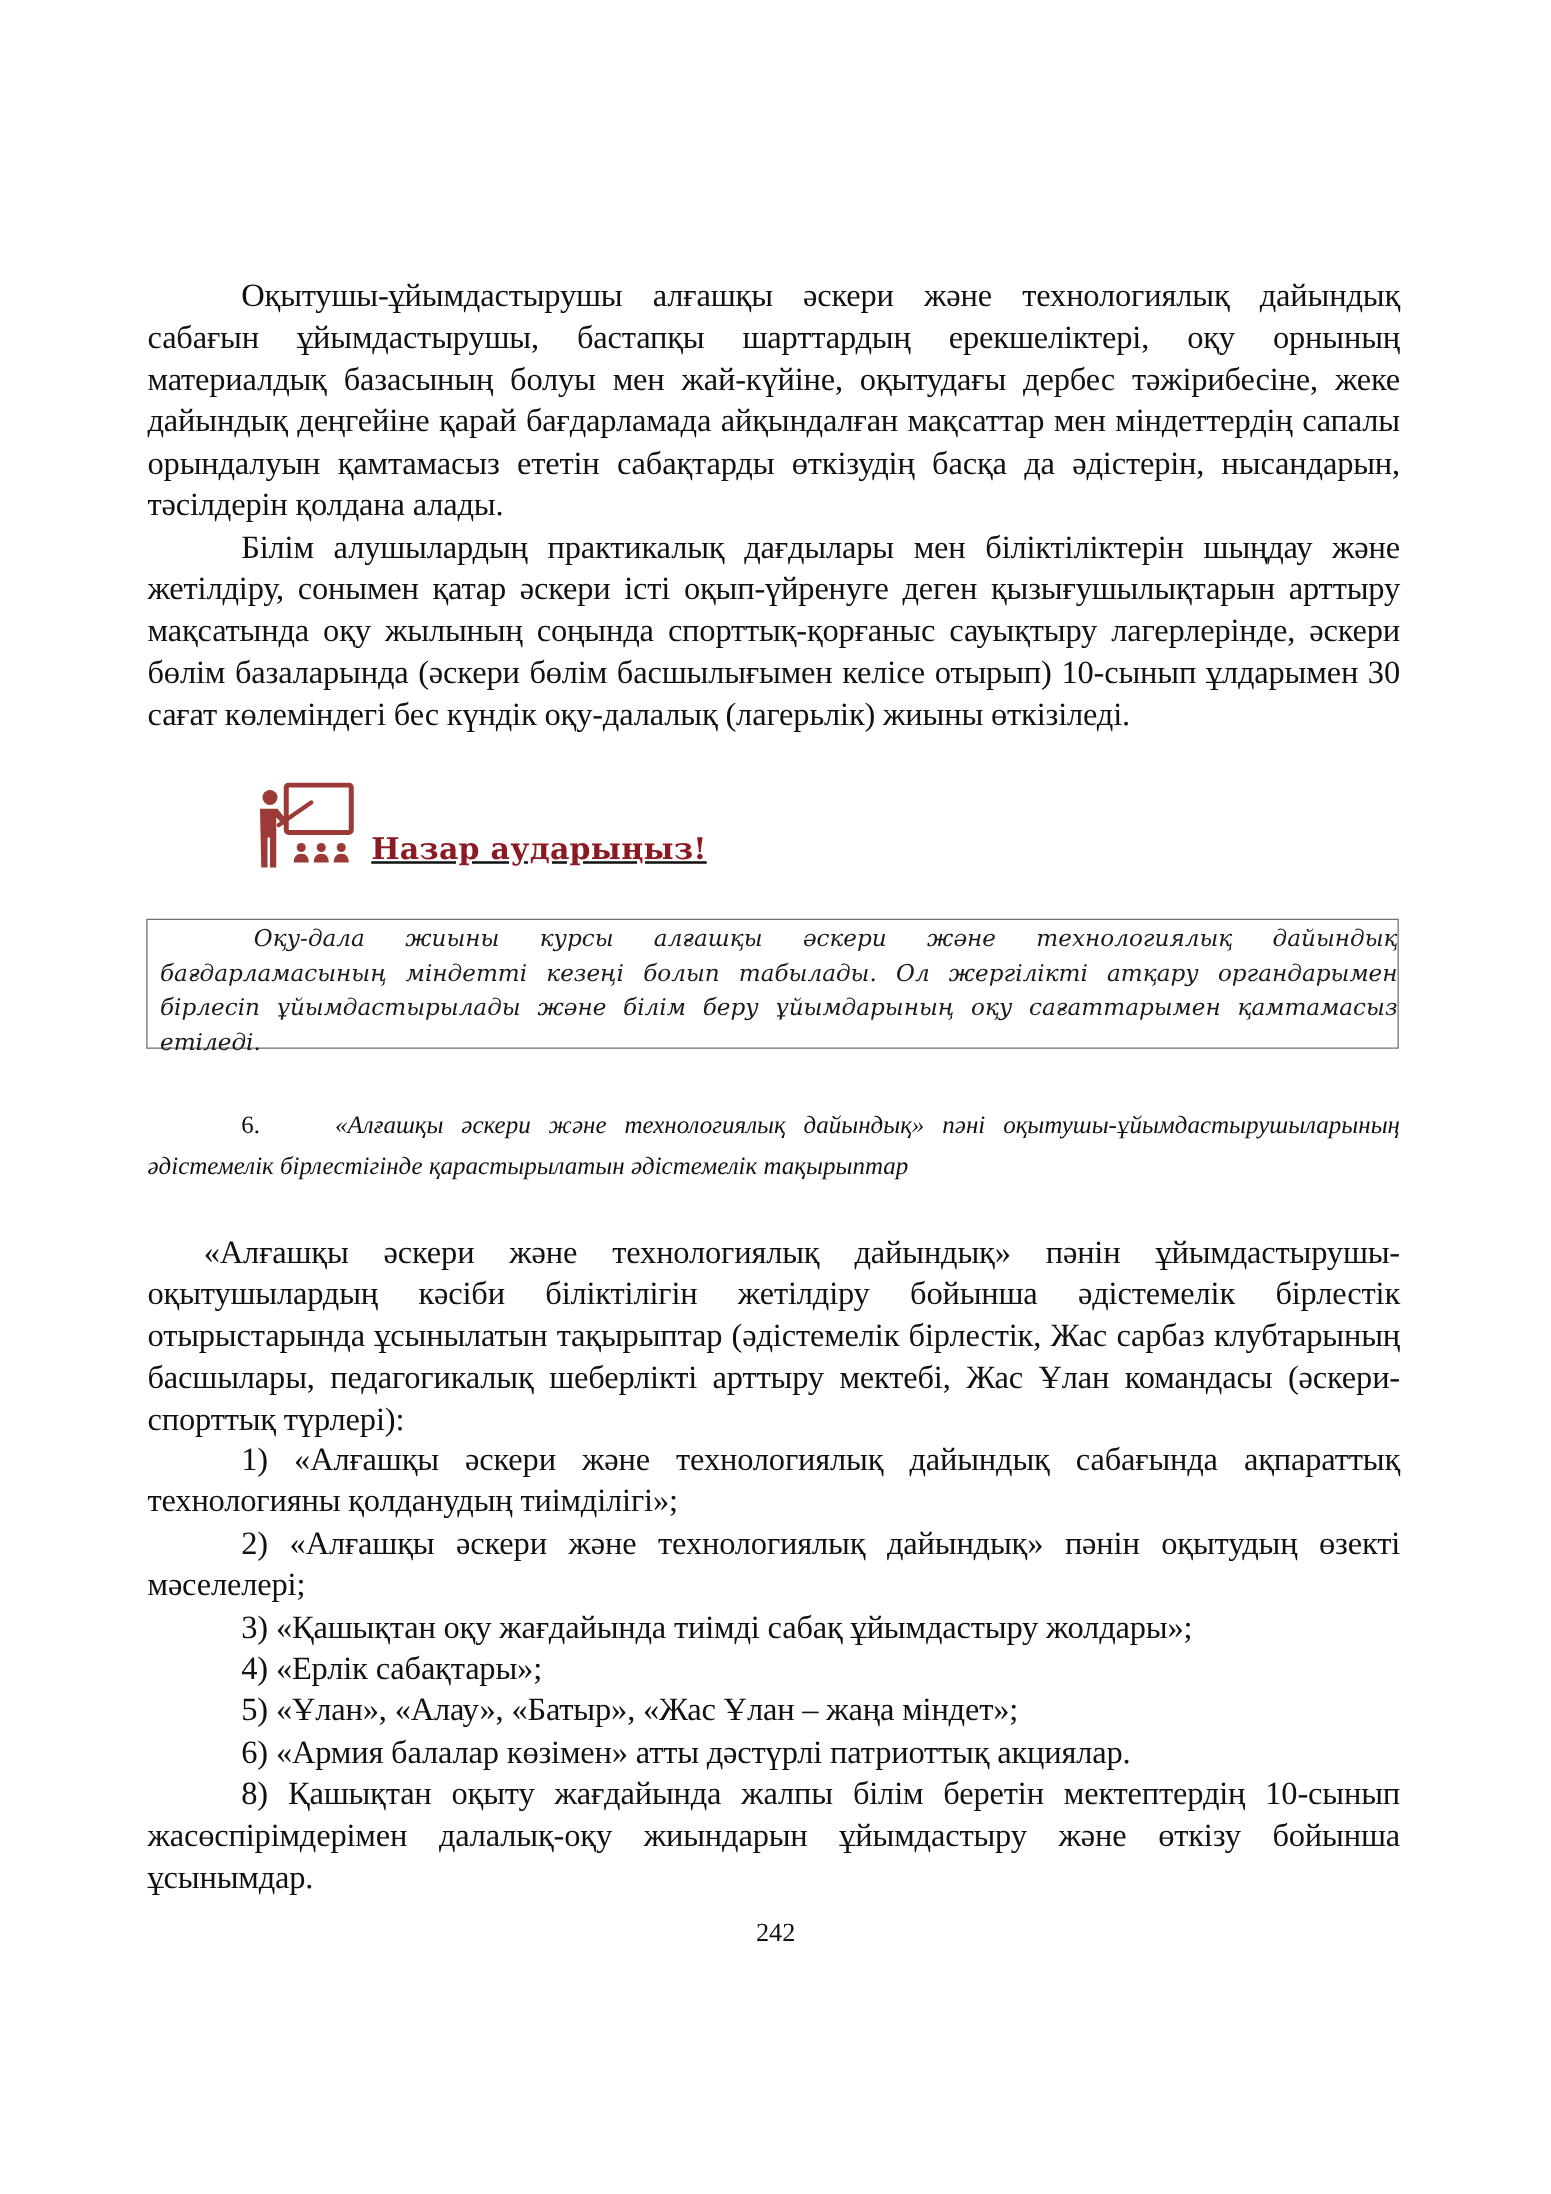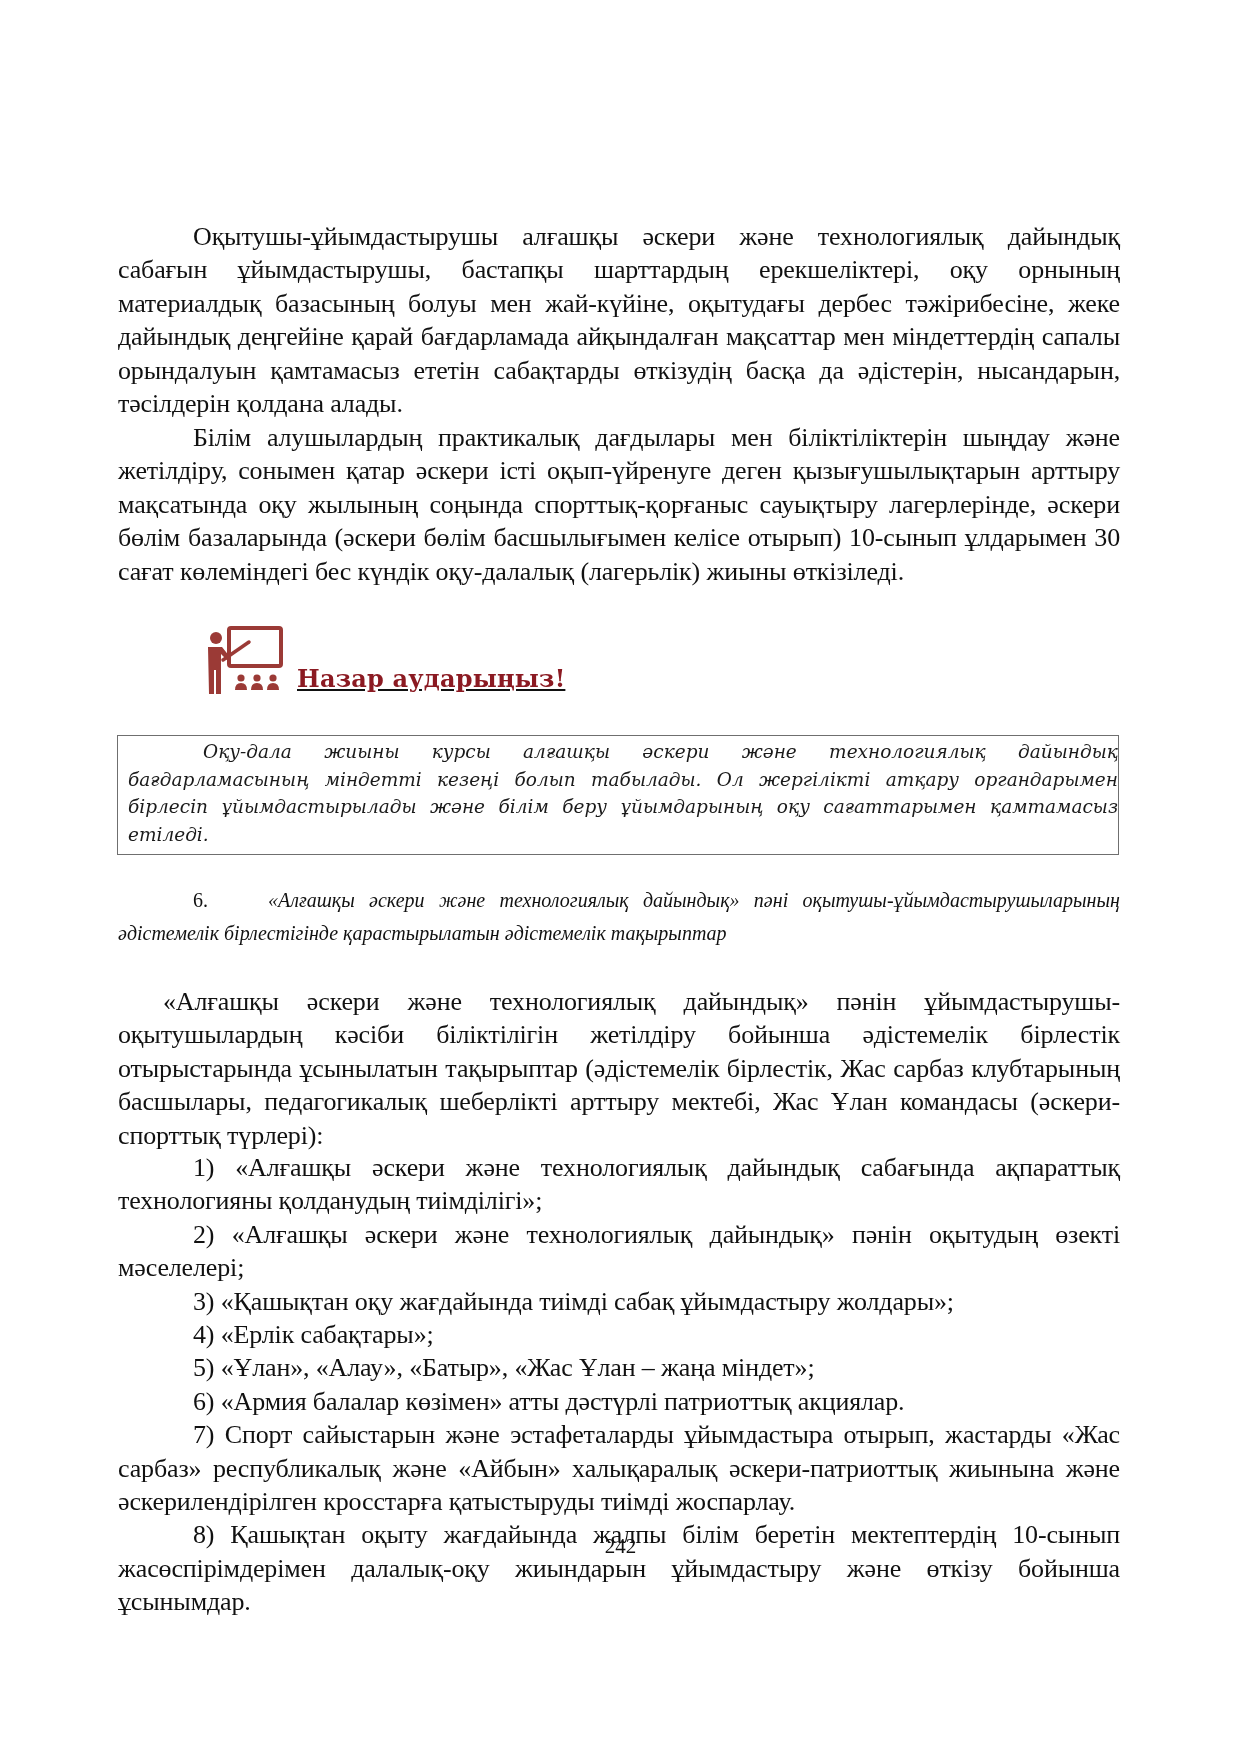--- a/index.html
+++ b/index.html
@@ -63,21 +63,21 @@
       margin-left: 12px;
       margin-bottom: 3px;
       letter-spacing: 0.2px;
     }
 
     .callout {
       position: absolute;
       left: 117px;
       top: 735px;
       width: 1002px;
-      height: 120px;
+      height: 104px;
       border: 1.5px solid #6f6f6f;
       box-sizing: border-box;
       padding: 2px 0 0 10px;
       font-family: "DejaVu Serif", "Liberation Serif", serif;
       font-style: italic;
       font-size: 18.5px;
       line-height: 27.5px;
       text-align: justify;
       color: #1a1a1a;
     }
@@ -174,19 +174,18 @@
     <p class="intro-indent">«Алғашқы әскери және технологиялық дайындық» пәнін ұйымдастырушы-оқытушылардың кәсіби біліктілігін жетілдіру бойынша әдістемелік бірлестік отырыстарында ұсынылатын тақырыптар (әдістемелік бірлестік, Жас сарбаз клубтарының басшылары, педагогикалық шеберлікті арттыру мектебі, Жас Ұлан командасы (әскери-спорттық түрлері):</p>
   </div>
 
   <div class="list-block">
     <p>1) «Алғашқы әскери және технологиялық дайындық сабағында ақпараттық технологияны қолданудың тиімділігі»;</p>
     <p>2) «Алғашқы әскери және технологиялық дайындық» пәнін оқытудың өзекті мәселелері;</p>
     <p>3) «Қашықтан оқу жағдайында тиімді сабақ ұйымдастыру жолдары»;</p>
     <p>4) «Ерлік сабақтары»;</p>
     <p>5)  «Ұлан», «Алау», «Батыр», «Жас Ұлан – жаңа міндет»;</p>
     <p>6) «Армия балалар көзімен» атты дәстүрлі патриоттық акциялар.</p>
-    <p>7) Спорт сайыстарын және эстафеталарды ұйымдастыра отырып, жастарды «Жас сарбаз» республикалық және «Айбын» халықаралық әскери-патриоттық жиынына және әскерилендірілген кросстарға қатыстыруды тиімді жоспарлау.</p>
     <p>8) Қашықтан оқыту жағдайында жалпы білім беретін мектептердің 10-сынып жасөспірімдерімен далалық-оқу жиындарын ұйымдастыру және өткізу бойынша ұсынымдар.</p>
   </div>
 
   <div class="page-number">242</div>
 
 </div>
 
 </body></html>

